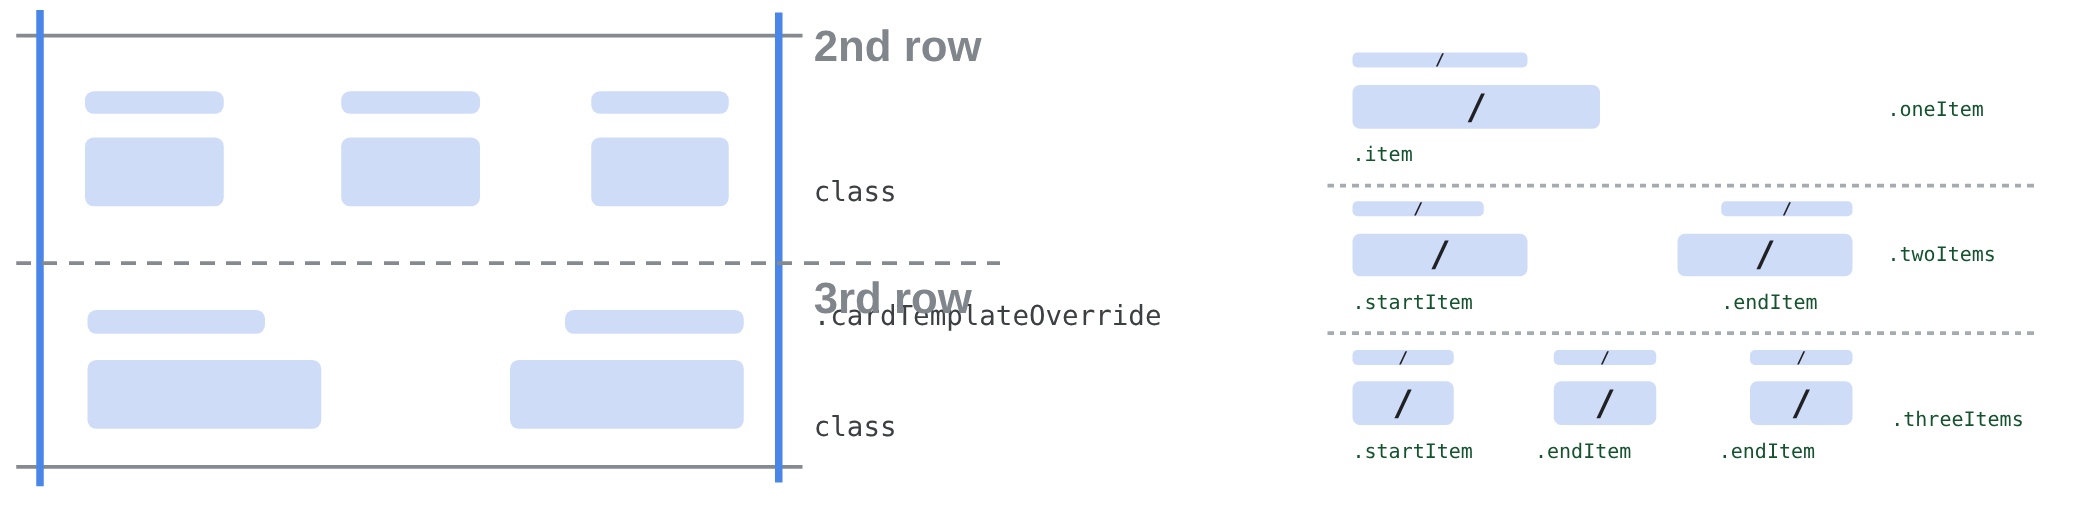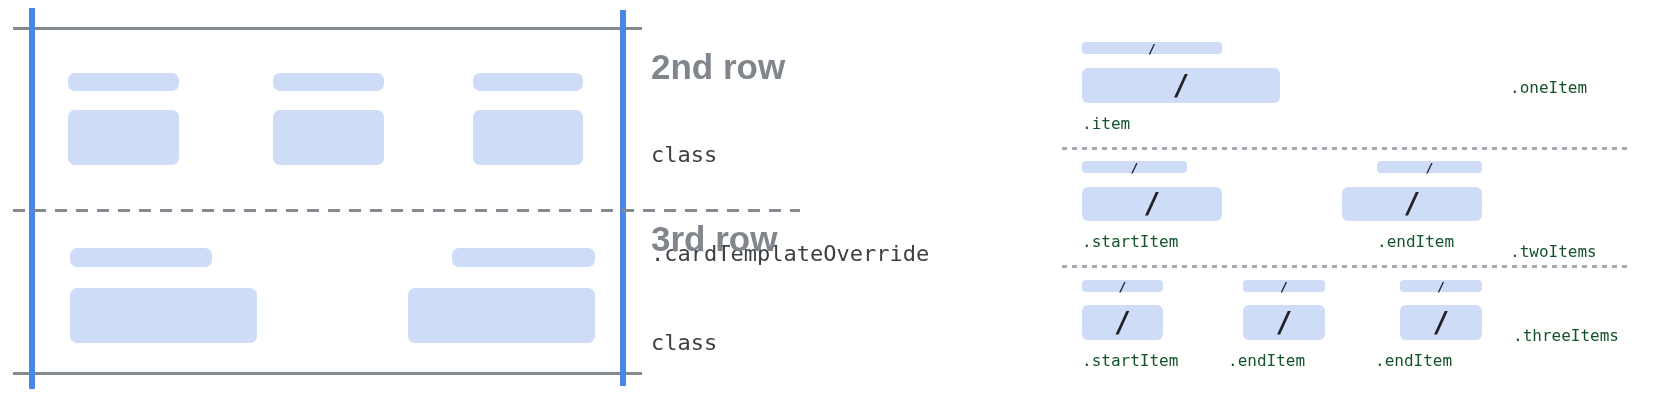--- a/index.html
+++ b/index.html
@@ -65,21 +65,21 @@
   <div class="abs ph" style="left:273px;top:73px;width:111px;height:18px;"></div>
   <div class="abs ph" style="left:273px;top:110px;width:111px;height:55px;"></div>
   <div class="abs ph" style="left:473px;top:73px;width:110px;height:18px;"></div>
   <div class="abs ph" style="left:473px;top:110px;width:110px;height:55px;"></div>
 
   <div class="abs ph" style="left:70px;top:248px;width:142px;height:19px;"></div>
   <div class="abs ph" style="left:70px;top:288px;width:187px;height:55px;"></div>
   <div class="abs ph" style="left:452px;top:248px;width:143px;height:19px;"></div>
   <div class="abs ph" style="left:408px;top:288px;width:187px;height:55px;"></div>
 
-  <div class="abs row-heading" style="left:651px;top:47px;">2nd row</div>
+  <div class="abs row-heading" style="left:651px;top:18px;">2nd row</div>
   <div class="abs code" style="left:651px;top:72px;">
     <div>class</div>
     <div>.cardTemplateOverride</div>
     
   </div>
 
   <div class="abs row-heading" style="left:651px;top:219px;">3rd row</div>
   <div class="abs code" style="left:651px;top:260px;">
     <div>class</div>
     
@@ -105,21 +105,21 @@
     <span class="slash slash-lg">/</span>
   </div>
   <div class="abs bar bar-sm" style="left:1377px;top:161px;width:105px;">
     <span class="slash slash-sm">/</span>
   </div>
   <div class="abs bar bar-lg" style="left:1342px;top:187px;width:140px;height:34px;">
     <span class="slash slash-lg">/</span>
   </div>
   <div class="abs mono-label" style="left:1082px;top:229px;">.startItem</div>
   <div class="abs mono-label" style="left:1377px;top:229px;">.endItem</div>
-  <div class="abs mono-label" style="left:1510px;top:191px;margin-top:48px;">.twoItems</div>
+  <div class="abs mono-label" style="left:1510px;top:191px;">.twoItems</div>
 
   <div class="abs dotline" style="left:1062px;top:265px;width:570px;"></div>
 
   <div class="abs bar bar-sm" style="left:1082px;top:280px;width:81px;">
     <span class="slash slash-sm">/</span>
   </div>
   <div class="abs bar bar-lg" style="left:1082px;top:305px;width:81px;">
     <span class="slash slash-lg">/</span>
   </div>
   <div class="abs bar bar-sm" style="left:1243px;top:280px;width:82px;">

